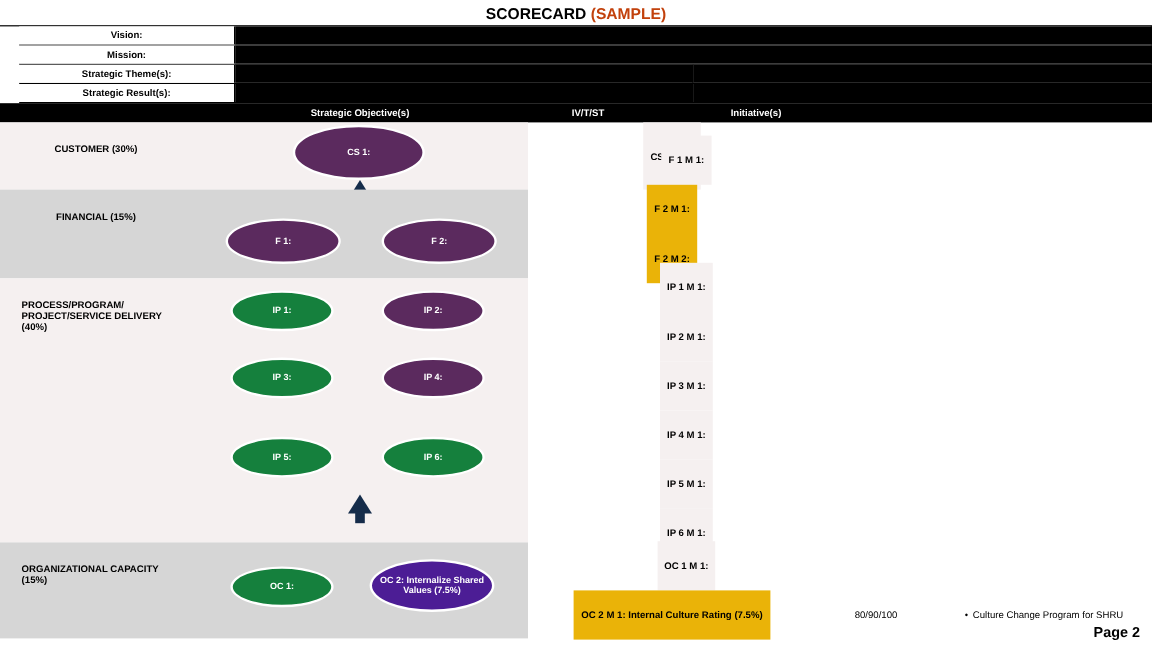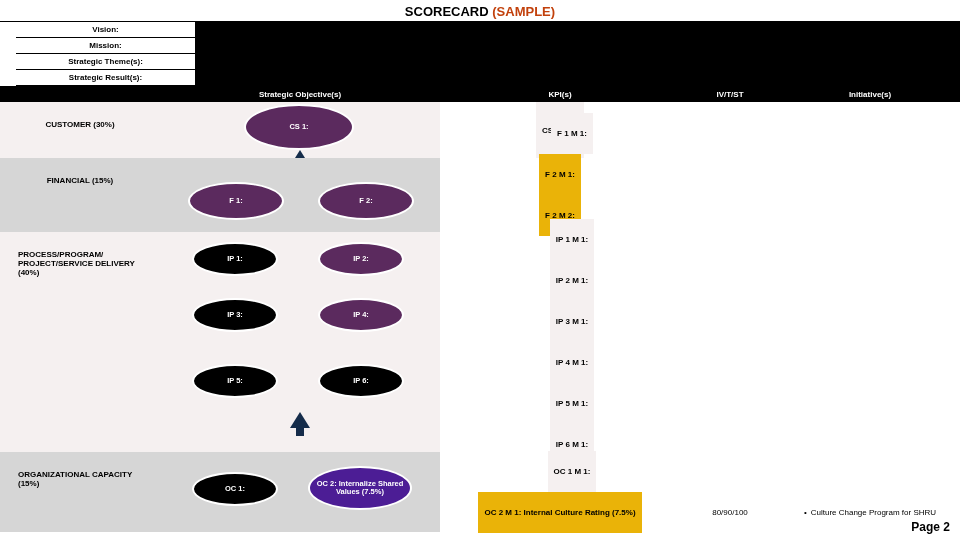--- a/index.html
+++ b/index.html
@@ -69,21 +69,21 @@
     display: flex; align-items: center; justify-content: center;
     color: #fff;
     font-weight: bold;
     text-align: center;
     padding: 2px;
     line-height: 1.1;
     font-size: 7.5px;
     border: 2px solid #fff;
   }
   .bubble.purple { background: #5b2a5e; }
-  .bubble.green  { background: #000000; }
+  .bubble.green  { background: #15803d; }
   .bubble.big    { width: 110px; height: 46px; }
   .bubble.med    { width: 96px;  height: 38px; }
   .bubble.small  { width: 86px;  height: 34px; }
   .bubble.oc2    { background:#4c1d95; width: 104px; height: 44px; font-size: 7.5px; }
 
   .arrow-up {
     position: absolute; width: 0; height: 0;
     border-left: 10px solid transparent;
     border-right: 10px solid transparent;
     border-bottom: 16px solid #152c4a;
@@ -124,21 +124,20 @@
   <div class="header-row">
     <div class="header-label">Strategic Result(s):</div>
     <div class="header-value-half"></div>
     <div class="header-value-half"></div>
   </div>
 </div>
 
 <div class="columns-head">
   <div class="col-persp"></div>
   <div class="col-obj">Strategic Objective(s)</div>
-  <div class="col-kpi">KPI(s)</div>
   <div class="col-ivtst">IV/T/ST</div>
   <div class="col-init">Initiative(s)</div>
 </div>
 
 <div class="tier tier1">
   <div class="col-persp">CUSTOMER (30%)</div>
   <div class="col-obj">
     <div class="bubble purple big" style="left:84px; top:2px;">CS 1:</div>
     <div class="arrow-up" style="left:130px; top:48px;"></div>
   </div>

